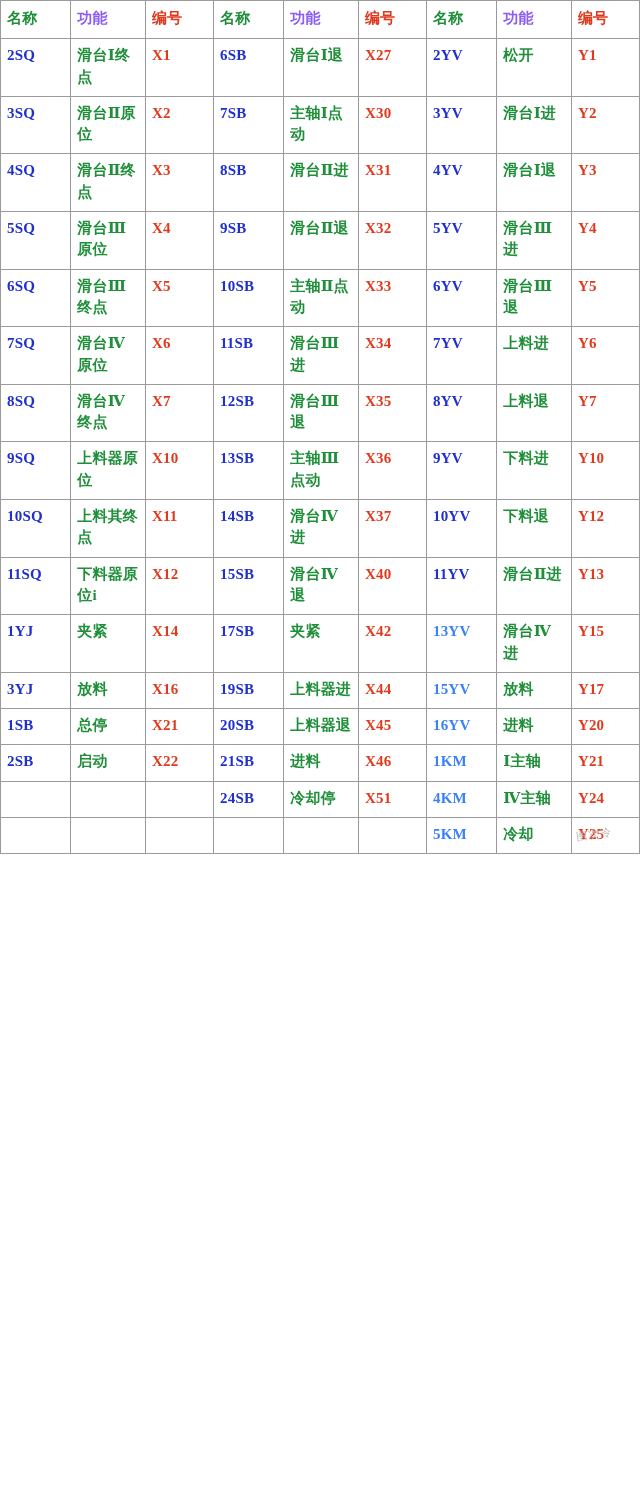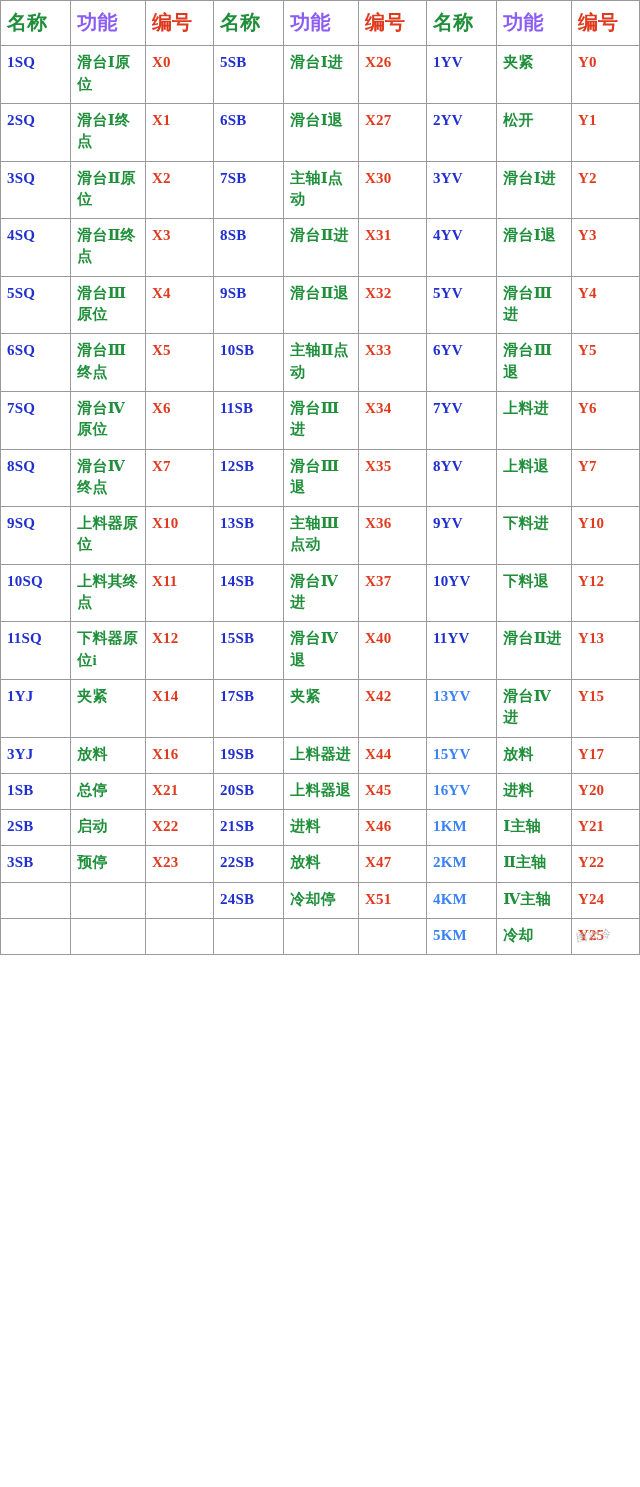--- a/index.html
+++ b/index.html
@@ -26,21 +26,21 @@
     letter-spacing: 0.2px;
     word-break: break-word;
   }
   
   col.c-name { width: 64px; }
   col.c-func { width: 68px; }
   col.c-code { width: 62px; }
 
   
   #io-table tr.hdr td {
-    font-size: 20px;
+    font-size: 15px;
     padding-top: 7px;
     padding-bottom: 9px;
   }
   .t-name  { color: #1f2fd0; }   
   .t-func  { color: #1f8f3a; }   
   .t-code  { color: #e03a1e; }   
   .t-black { color: #3b82f6; }   
   .t-hdr-name { color: #1f8f3a; }
   .t-hdr-func { color: #8b5cf6; }
   .t-hdr-code { color: #e03a1e; }
@@ -81,31 +81,20 @@
           <td class="t-hdr-func">功能</td>
           <td class="t-hdr-code">编号</td>
           <td class="t-hdr-name">名称</td>
           <td class="t-hdr-func">功能</td>
           <td class="t-hdr-code">编号</td>
           <td class="t-hdr-name">名称</td>
           <td class="t-hdr-func">功能</td>
           <td class="t-hdr-code">编号</td>
         </tr>
         <tr>
-          <td class="t-name">1SQ</td>
-          <td class="t-func">滑台Ⅰ原位</td>
-          <td class="t-code">X0</td>
-          <td class="t-name">5SB</td>
-          <td class="t-func">滑台Ⅰ进</td>
-          <td class="t-code">X26</td>
-          <td class="t-name">1YV</td>
-          <td class="t-func">夹紧</td>
-          <td class="t-code">Y0</td>
-        </tr>
-        <tr>
           <td class="t-name">2SQ</td>
           <td class="t-func">滑台Ⅰ终点</td>
           <td class="t-code">X1</td>
           <td class="t-name">6SB</td>
           <td class="t-func">滑台Ⅰ退</td>
           <td class="t-code">X27</td>
           <td class="t-name">2YV</td>
           <td class="t-func">松开</td>
           <td class="t-code">Y1</td>
         </tr>
@@ -246,31 +235,20 @@
           <td class="t-func">启动</td>
           <td class="t-code">X22</td>
           <td class="t-name">21SB</td>
           <td class="t-func">进料</td>
           <td class="t-code">X46</td>
           <td class="t-black">1KM</td>
           <td class="t-func">Ⅰ主轴</td>
           <td class="t-code">Y21</td>
         </tr>
         <tr>
-          <td class="t-name">3SB</td>
-          <td class="t-func">预停</td>
-          <td class="t-code">X23</td>
-          <td class="t-name">22SB</td>
-          <td class="t-func">放料</td>
-          <td class="t-code">X47</td>
-          <td class="t-black">2KM</td>
-          <td class="t-func">Ⅱ主轴</td>
-          <td class="t-code">Y22</td>
-        </tr>
-        <tr>
           <td class="t-name empty"></td>
           <td class="t-func empty"></td>
           <td class="t-code empty"></td>
           <td class="t-name">24SB</td>
           <td class="t-func">冷却停</td>
           <td class="t-code">X51</td>
           <td class="t-black">4KM</td>
           <td class="t-func">Ⅳ主轴</td>
           <td class="t-code">Y24</td>
         </tr>

